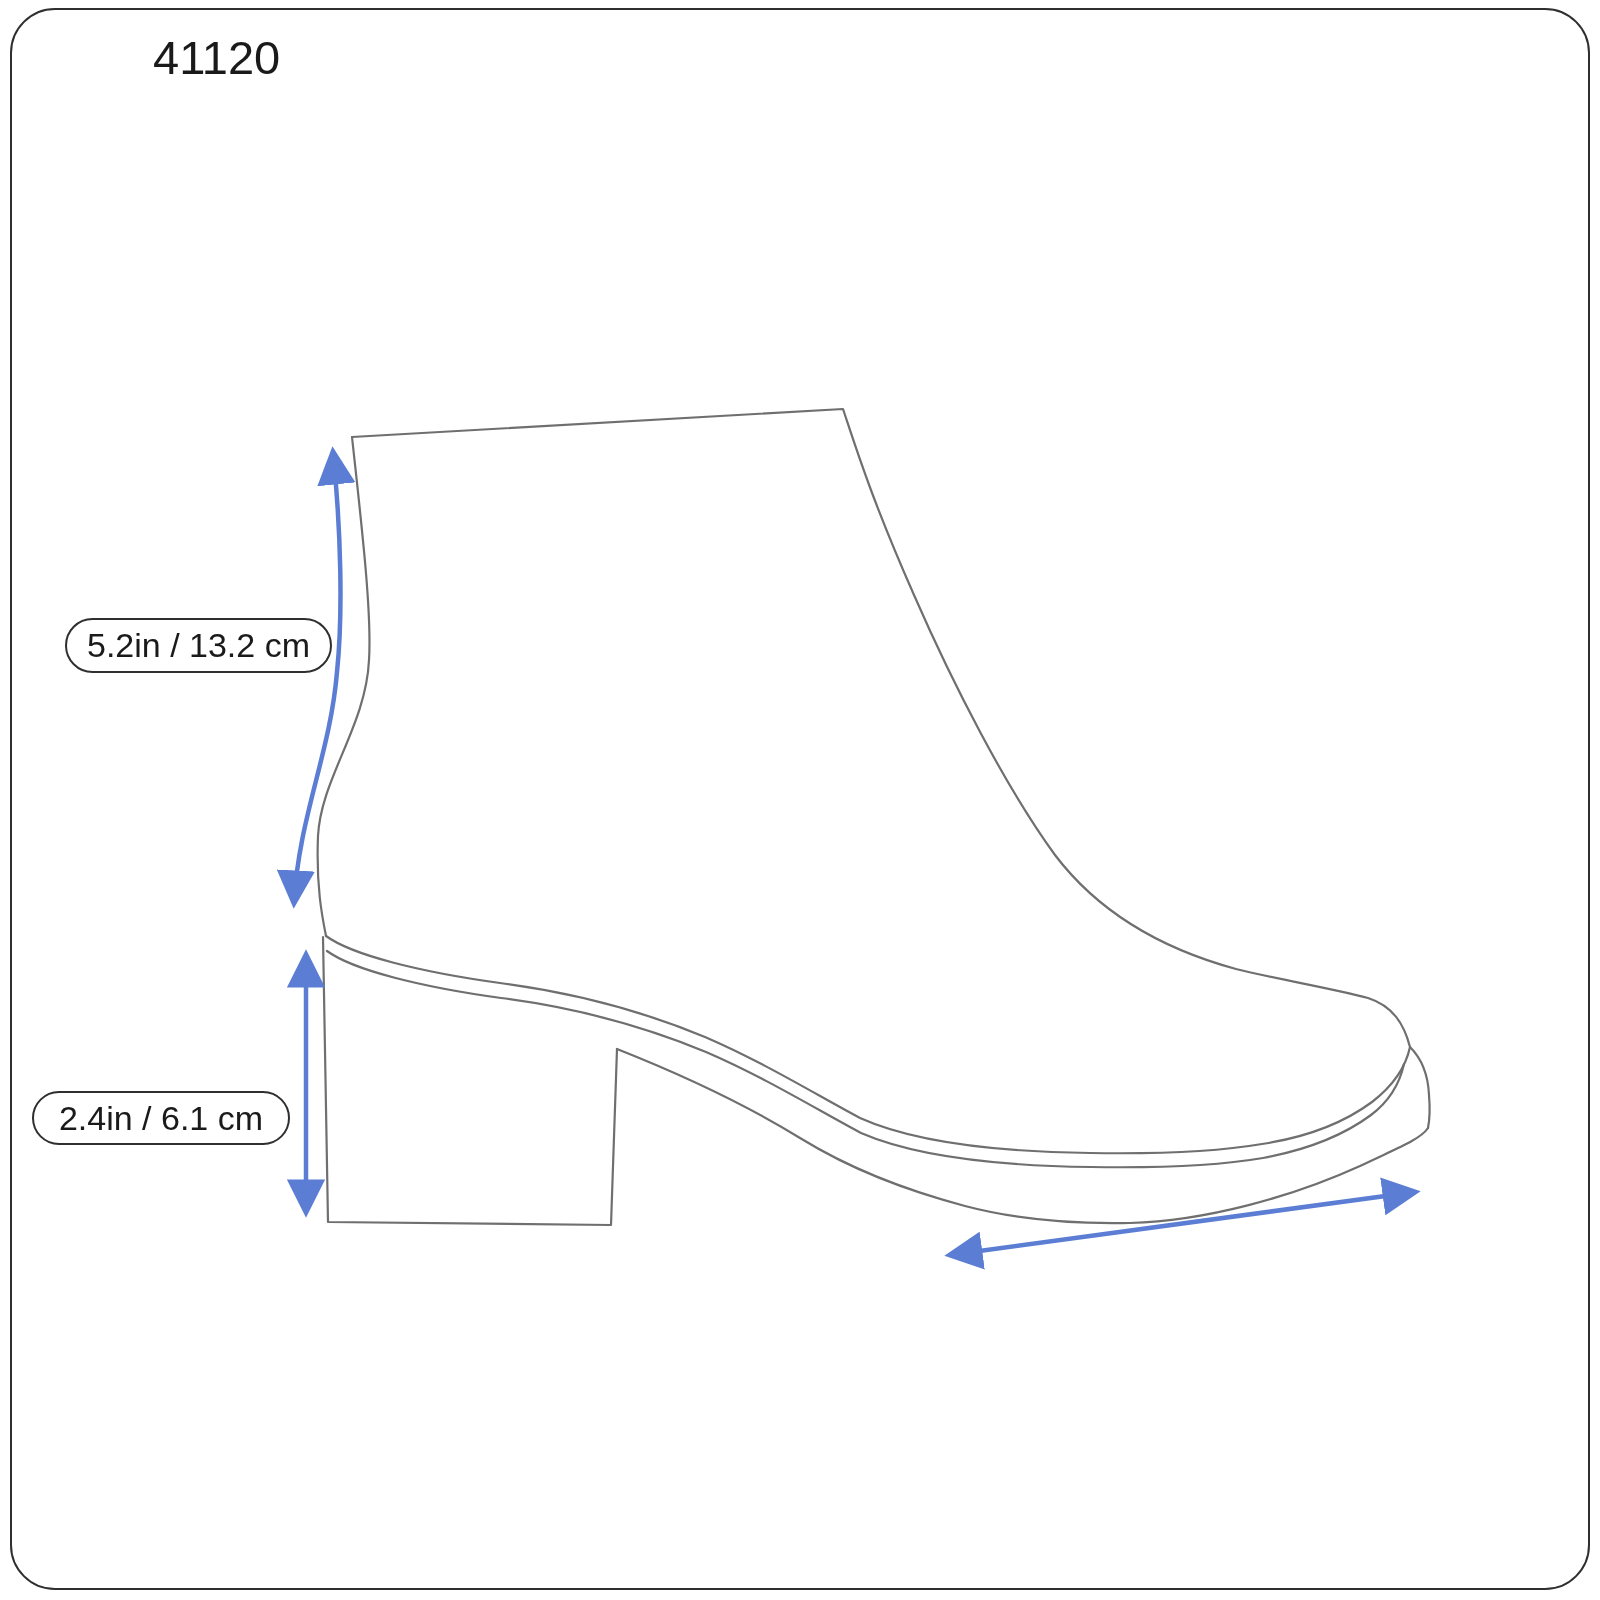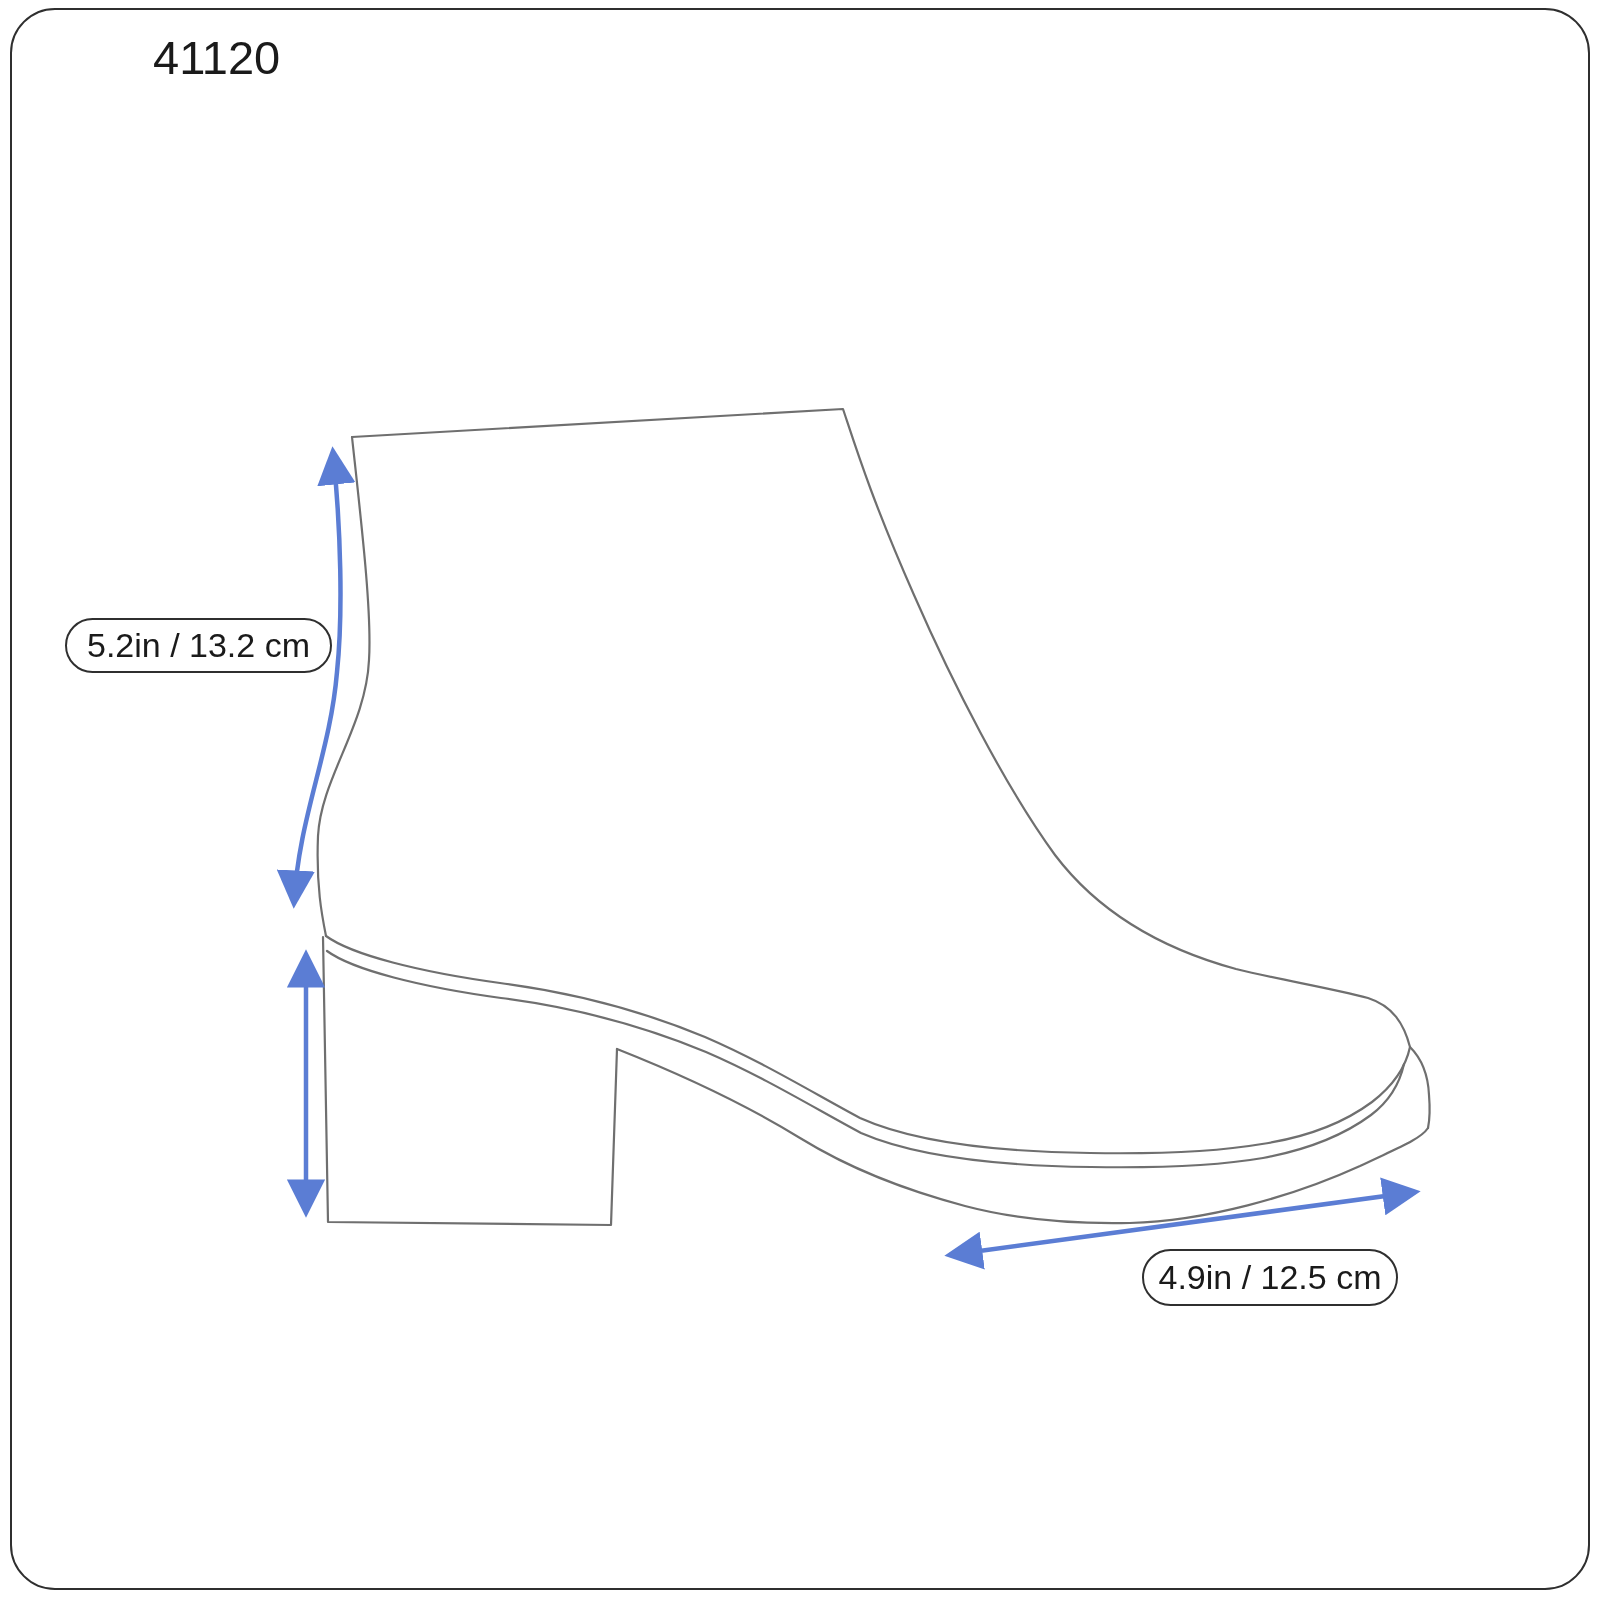--- a/index.html
+++ b/index.html
@@ -107,16 +107,16 @@
 
     <path class="measure-arrow" marker-start="url(#ah)" marker-end="url(#ah)" d="M 306 955 L 306 1212"></path>
 
     <path class="measure-arrow" marker-start="url(#ah)" marker-end="url(#ah)" d="M 950 1255 L 1415 1192"></path>
   </svg>
 
   <div class="model-number">41120</div>
 
   <div class="pill shaft">5.2in / 13.2 cm</div>
 
+  <div class="pill heel">2.4in / 6.1 cm</div>
 
-  <div class="pill sole">4.9in / 12.5 cm</div>
 
 </div>
 
 </body></html>

